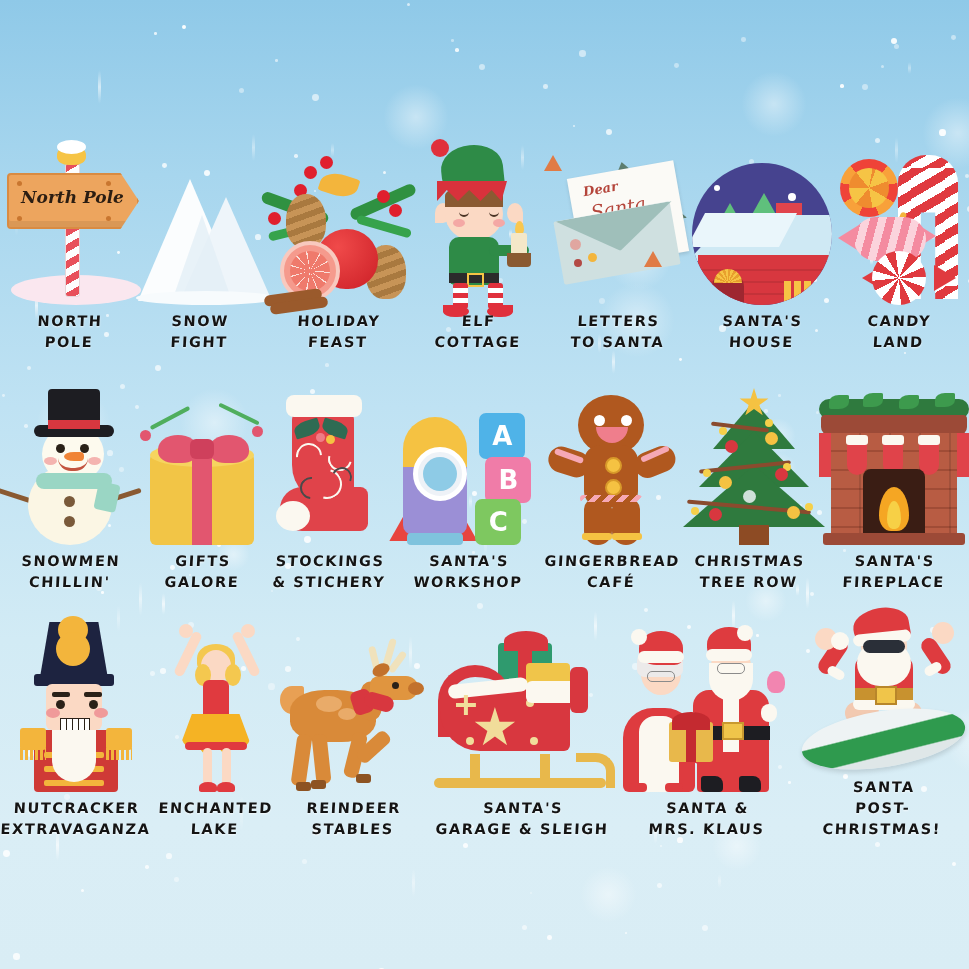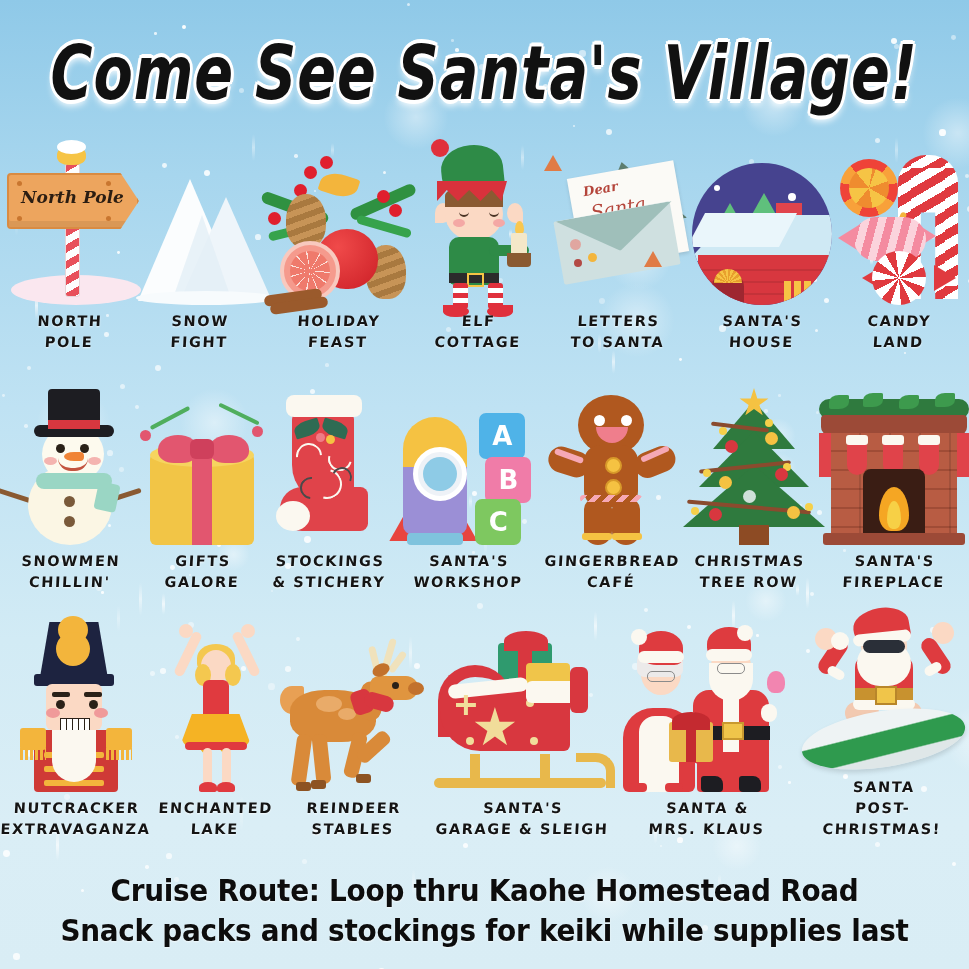--- a/index.html
+++ b/index.html
@@ -569,23 +569,20 @@
       <i class="glow" style="left:761px;top:452px;width:36px;height:36px;opacity:0.5"></i>
       <i class="glow" style="left:922px;top:97px;width:72px;height:72px;opacity:0.5"></i>
       <i class="glow" style="left:217px;top:538px;width:33px;height:33px;opacity:0.5"></i>
       <i class="glow" style="left:36px;top:387px;width:75px;height:75px;opacity:0.5"></i>
       <i class="glow" style="left:741px;top:71px;width:66px;height:66px;opacity:0.5"></i>
       <i class="glow" style="left:760px;top:418px;width:36px;height:36px;opacity:0.5"></i>
       <i class="glow" style="left:712px;top:821px;width:50px;height:50px;opacity:0.5"></i>
       <i class="glow" style="left:383px;top:84px;width:66px;height:66px;opacity:0.5"></i>
     </div>
 
-  <div class="title-wrap">
-    <span class="title">Come See Santa's Village!</span>
-  </div>
 
   <div class="row" style="top:148px;height:205px;">
 
     <div class="cell" style="width:133px;">
       <div class="art" style="height:168px;">
         <div class="ill np">
           <div class="snowbase"></div>
           <div class="pole"></div>
           <div class="cap"></div>
             <div class="capsnow"></div>
@@ -1092,17 +1089,13 @@
             <i class="pom"></i>
           <div class="shades"></div>
           <div class="board"></div>
         </div>
       </div>
       <div class="caption">SANTA
 POST-CHRISTMAS!</div>
     </div>
   </div>
 
-  <div class="footer">
-    <div>Cruise Route: Loop thru Kaohe Homestead Road</div>
-    <div>Snack packs and stockings for keiki while supplies last</div>
-  </div>
 </div>
 
 </body></html>

